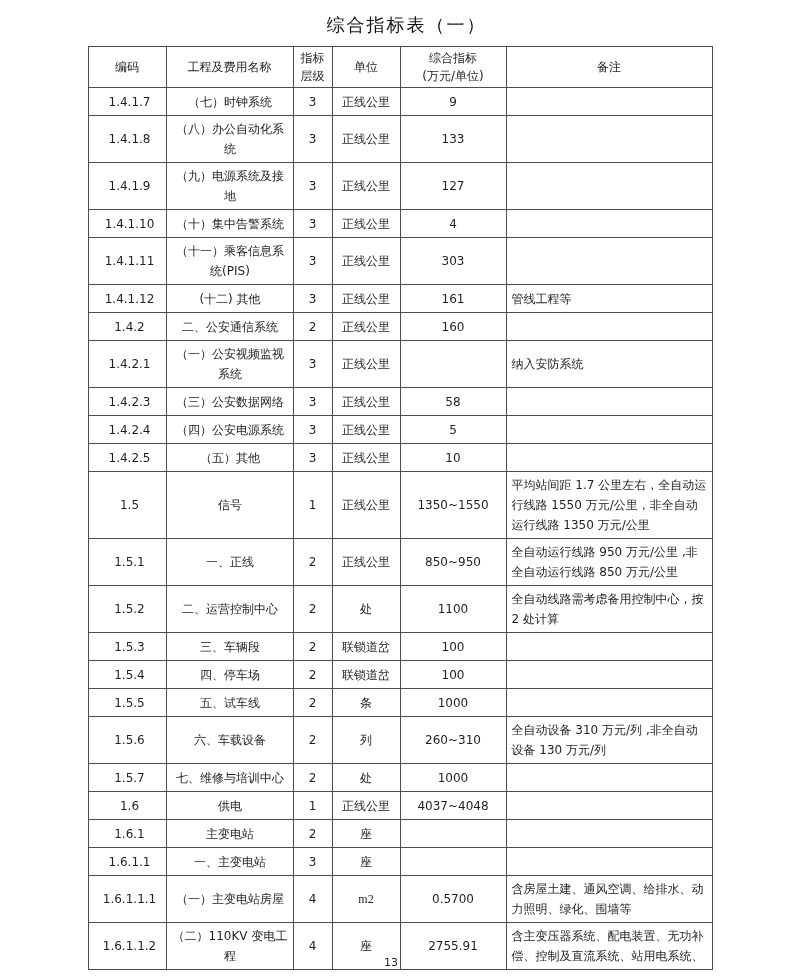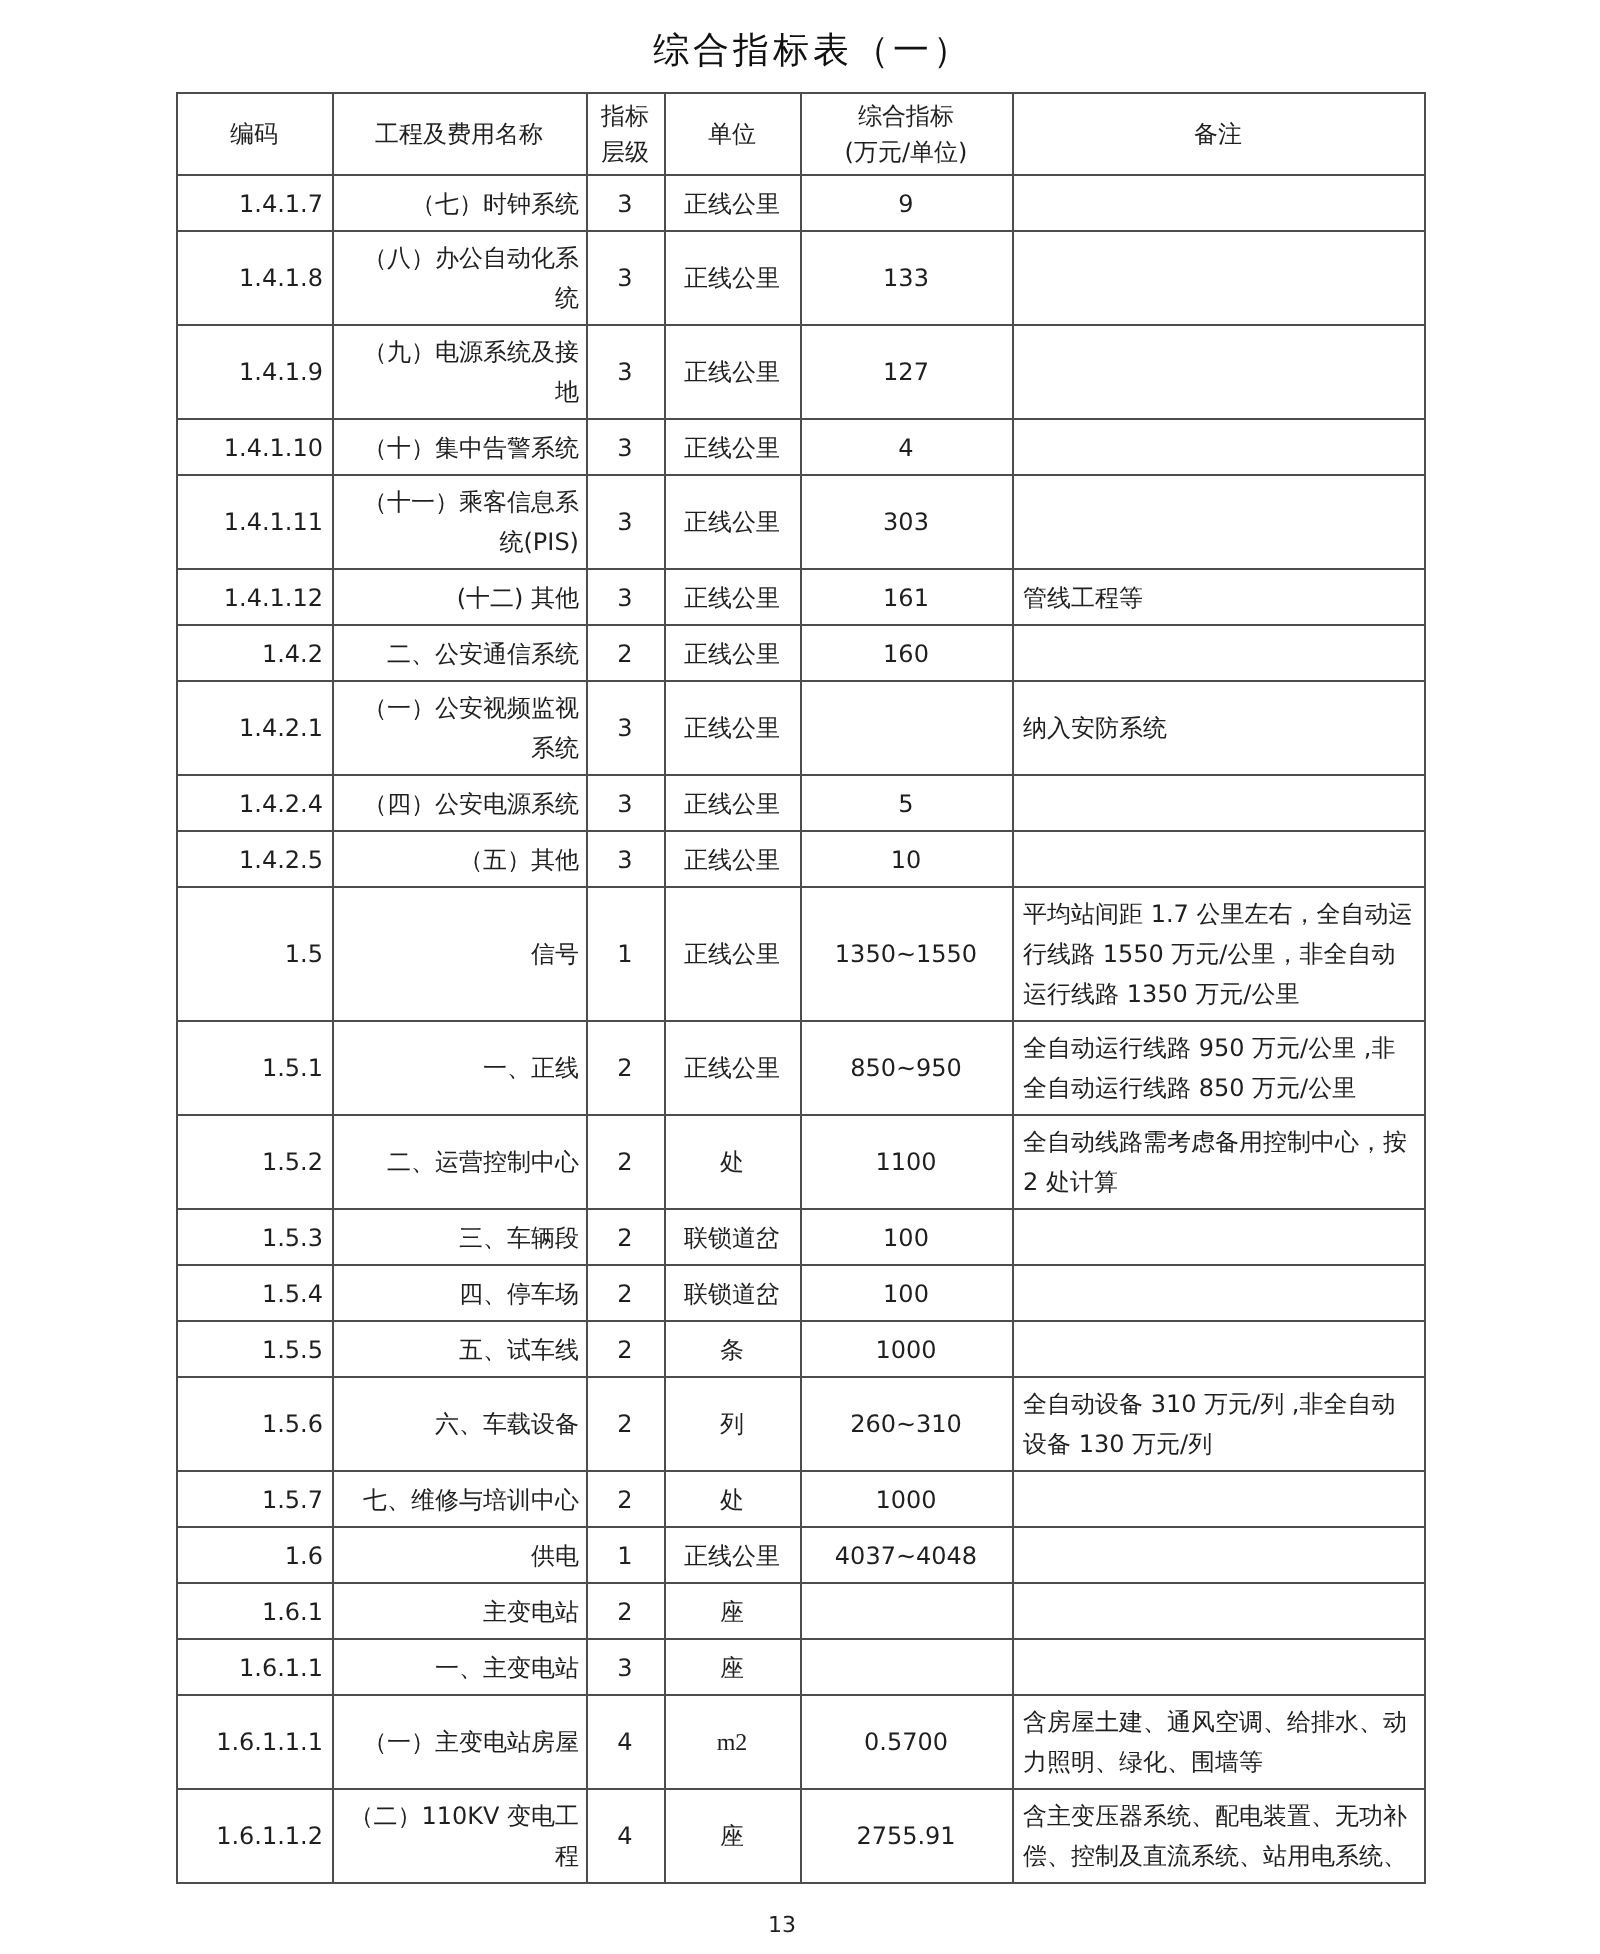--- a/index.html
+++ b/index.html
@@ -36,22 +36,22 @@
     word-break: break-all;
     overflow-wrap: break-word;
   }
   .index-table thead th {
     height: 36px;
     text-align: center;
     line-height: 18px;
     padding: 2px 1px;
   }
   .index-table tbody td { height: 21px; }
-  td.col-code  { text-align: right; padding-left: 9px; }
-  td.col-name  { text-align: right; padding-left: 4px; padding-right: 3px; }
+  td.col-code  { text-align: center; padding-left: 9px; }
+  td.col-name  { text-align: center; padding-left: 4px; padding-right: 3px; }
   td.col-level { text-align: center; }
   td.col-unit  { text-align: center; padding-left: 1px; padding-right: 1px; font-family: Liberation Serif, serif; }
   td.col-index { text-align: center; }
   td.col-note  { text-align: left; padding-left: 5px; padding-right: 4px; }
   .page-number {
     position: absolute;
     left: 0; right: 18px;
     bottom: 8px;
     text-align: center;
     font-size: 11px;
@@ -165,20 +165,28 @@
   <tr>
     <td class="col-code">1.4.2.1</td>
     <td class="col-name">（一）公安视频监视系统</td>
     <td class="col-level">3</td>
     <td class="col-unit">正线公里</td>
     <td class="col-index"></td>
     <td class="col-note">纳入安防系统</td>
   </tr>
 
 
+  <tr>
+    <td class="col-code">1.4.2.3</td>
+    <td class="col-name">（三）公安数据网络</td>
+    <td class="col-level">3</td>
+    <td class="col-unit">正线公里</td>
+    <td class="col-index">58</td>
+    <td class="col-note"></td>
+  </tr>
 
   <tr>
     <td class="col-code">1.4.2.4</td>
     <td class="col-name">（四）公安电源系统</td>
     <td class="col-level">3</td>
     <td class="col-unit">正线公里</td>
     <td class="col-index">5</td>
     <td class="col-note"></td>
   </tr>
 

